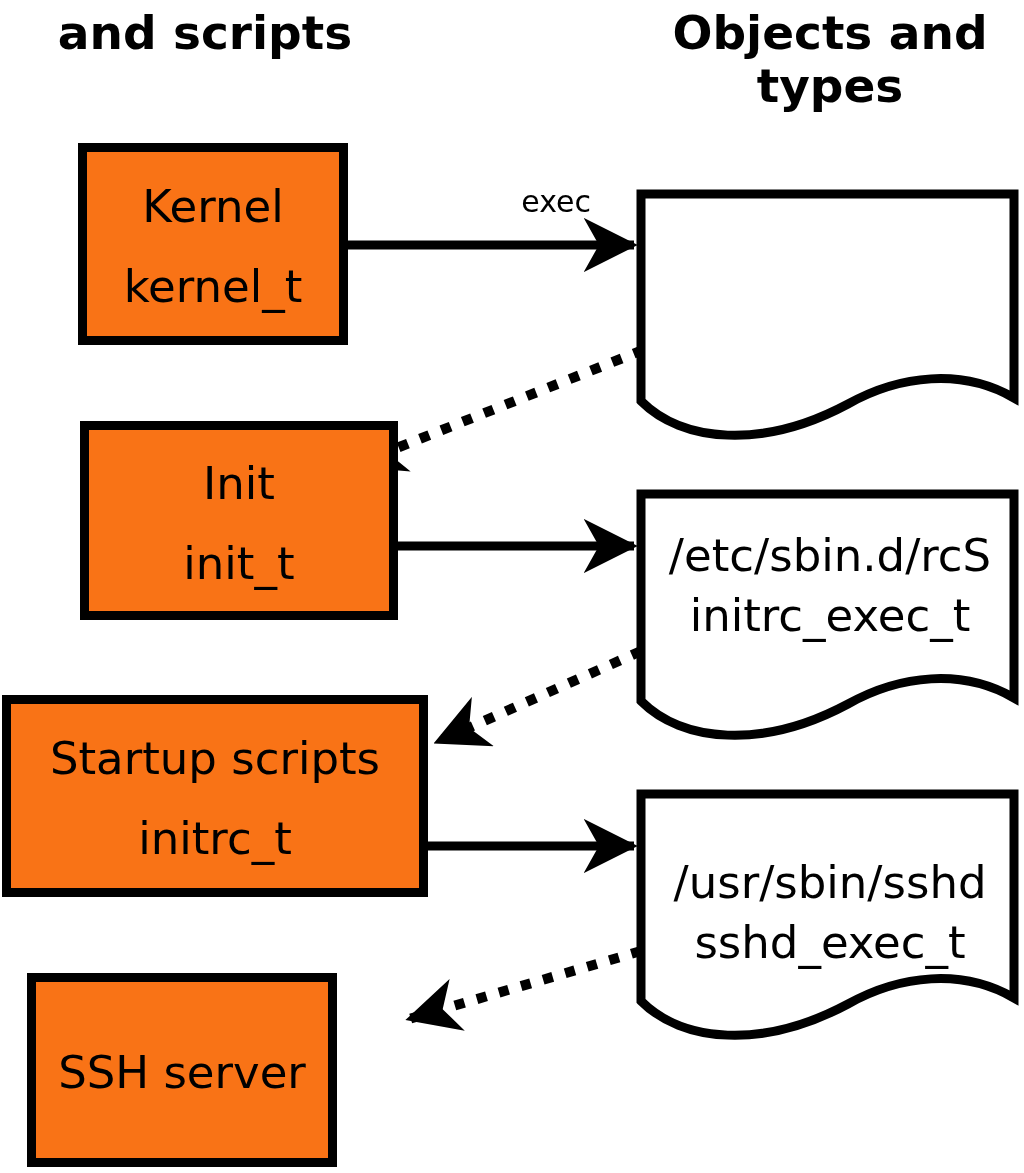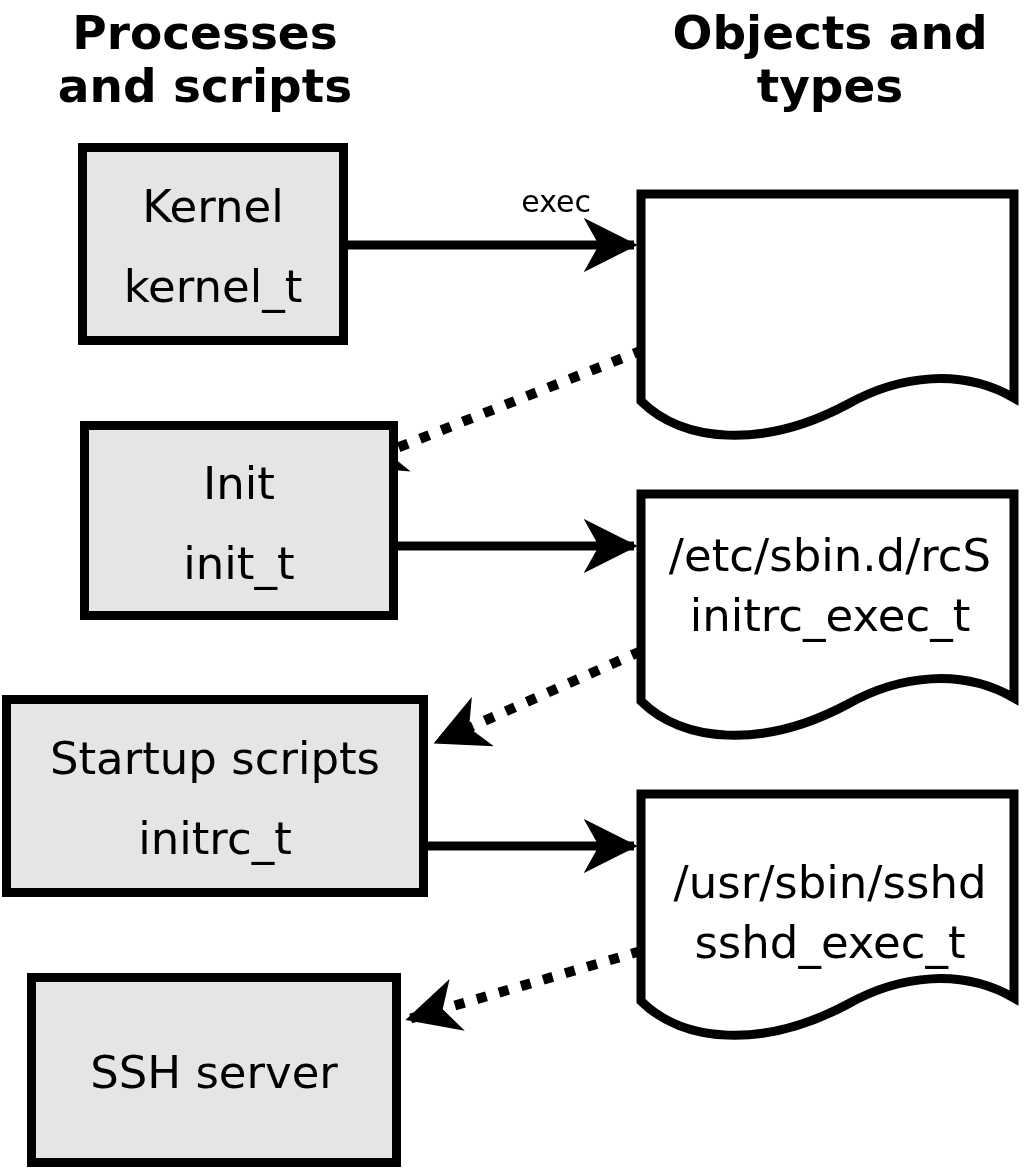--- a/index.html
+++ b/index.html
@@ -49,36 +49,36 @@
     text-align: center;
     white-space: nowrap;
   }
   .hdr span { display: block; }
   #hdr-left  { left: 5px;   width: 400px; }
   #hdr-right { left: 633px; width: 394px; }
   .pbox {
     position: absolute;
     box-sizing: border-box;
     border: 9px solid #000000;
-    background: #e5e5e5;
+    background: #f97316;
     display: flex;
     flex-direction: column;
     justify-content: center;
     align-items: center;
     padding-top: 6px;
     font-size: 45px;
     line-height: 60px;
     text-align: center;
     gap: 20px;
   }
   .pbox span { display: block; }
   #box-kernel  { left: 78px;  top: 143px; width: 270px; height: 202px; }
   #box-init    { left: 80px;  top: 421px; width: 318px; height: 199px; }
   #box-startup { left: 2px;   top: 695px; width: 426px; height: 202px; text-align: right; }
-  #box-ssh     { left: 27px;  top: 973px; width: 374px; height: 194px; }
+  #box-ssh     { left: 27px;  top: 973px; width: 310px; height: 194px; }
   .doctext {
     position: absolute;
     left: 650px;
     width: 360px;
     font-size: 45px;
     line-height: 60px;
     text-align: center;
   }
   .doctext span { display: block; }
   #doctext-1 { top: 226px; }
@@ -114,21 +114,20 @@
     <path class="solid-arrow" d="M 340,245 H 634" marker-end="url(#ah)"></path>
     <path class="solid-arrow" d="M 340,546 H 634" marker-end="url(#ah)"></path>
     <path class="solid-arrow" d="M 420,846 H 634" marker-end="url(#ah)"></path>
 
     <path class="dotted-arrow" d="M 643,350 L 354,465" marker-end="url(#ah)"></path>
     <path class="dotted-arrow" d="M 641,651 L 437,742" marker-end="url(#ah)"></path>
     <path class="dotted-arrow" d="M 641,951 L 409,1019" marker-end="url(#ah)"></path>
   </svg>
 
   <div class="hdr" id="hdr-left">
-    <span>Processes</span>
     <span>and scripts</span>
   </div>
   <div class="hdr" id="hdr-right">
     <span>Objects and</span>
     <span>types</span>
   </div>
 
   <div id="exec-label">exec</div>
 
   <div class="pbox" id="box-kernel">

